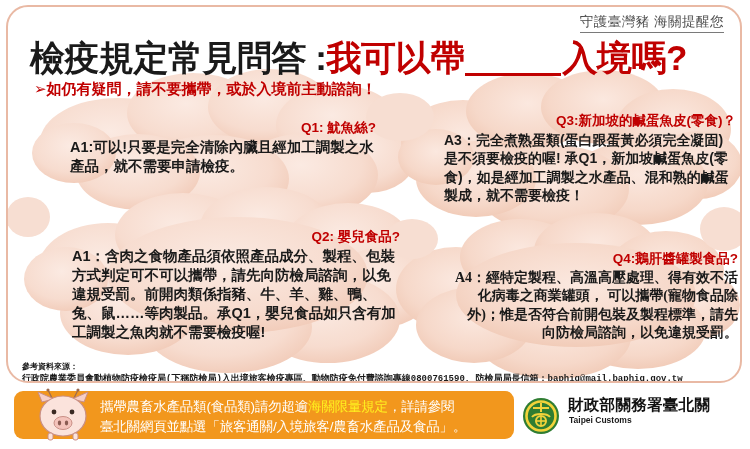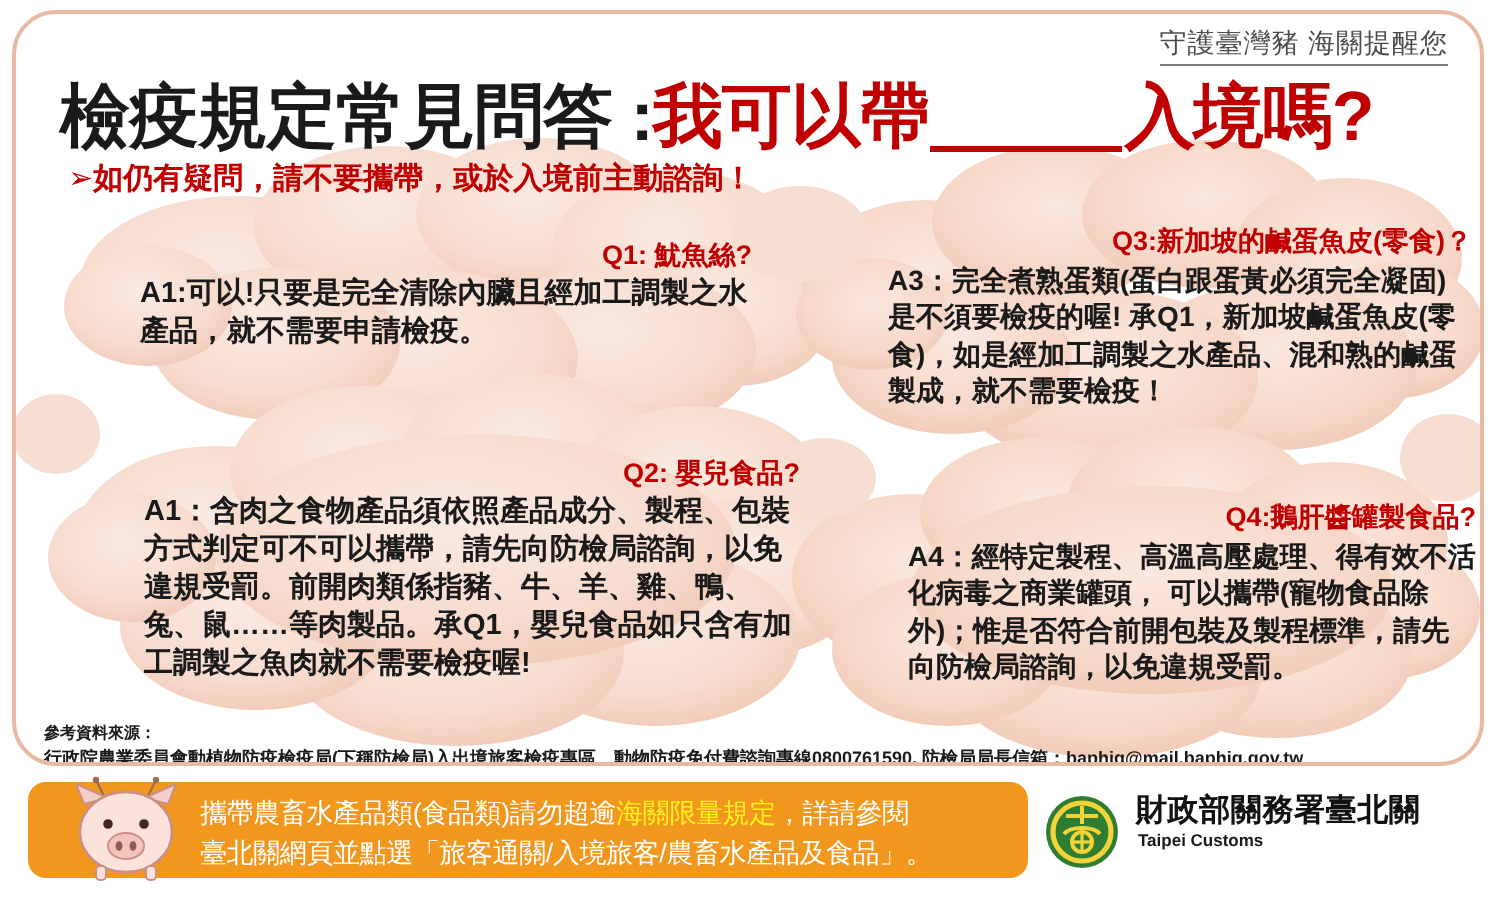--- a/index.html
+++ b/index.html
@@ -54,27 +54,27 @@
   .qa .a{
     font-size:14.5px;font-weight:bold;color:#1a1a1a;line-height:1.32;
     text-align:left;
     margin-left:28px;
   }
   #qa1{left:34px;top:113px;width:334px;}
   #qa2{left:36px;top:222px;width:356px;}
   #qa3{left:408px;top:106px;width:320px;}
   #qa4{left:418px;top:244px;width:312px;}
   #qa3 .a,#qa4 .a{font-size:14px;}
-  #qa4 .a{text-align:left;}
+  #qa4 .a{text-align:right;font-family:Liberation Serif, serif;}
   
   .source{
     position:absolute;left:14px;top:354px;z-index:7;
     font-size:8px;color:#1a1a1a;line-height:1.45;font-weight:bold;
   }
-  .source .l2{font-size:9px;}
+  .source .l2{font-size:9px;font-family:Liberation Mono, monospace;}
   
   .bottombar{
     position:absolute;left:14px;top:391px;width:500px;height:48px;
     background:#f2971d;border-radius:9px;z-index:8;
   }
   .bottombar .txt{
     position:absolute;left:86px;top:6px;width:404px;
     font-size:13.5px;font-weight:normal;color:#ffffff;line-height:1.45;
     text-align:left;letter-spacing:-.2px;
   }

